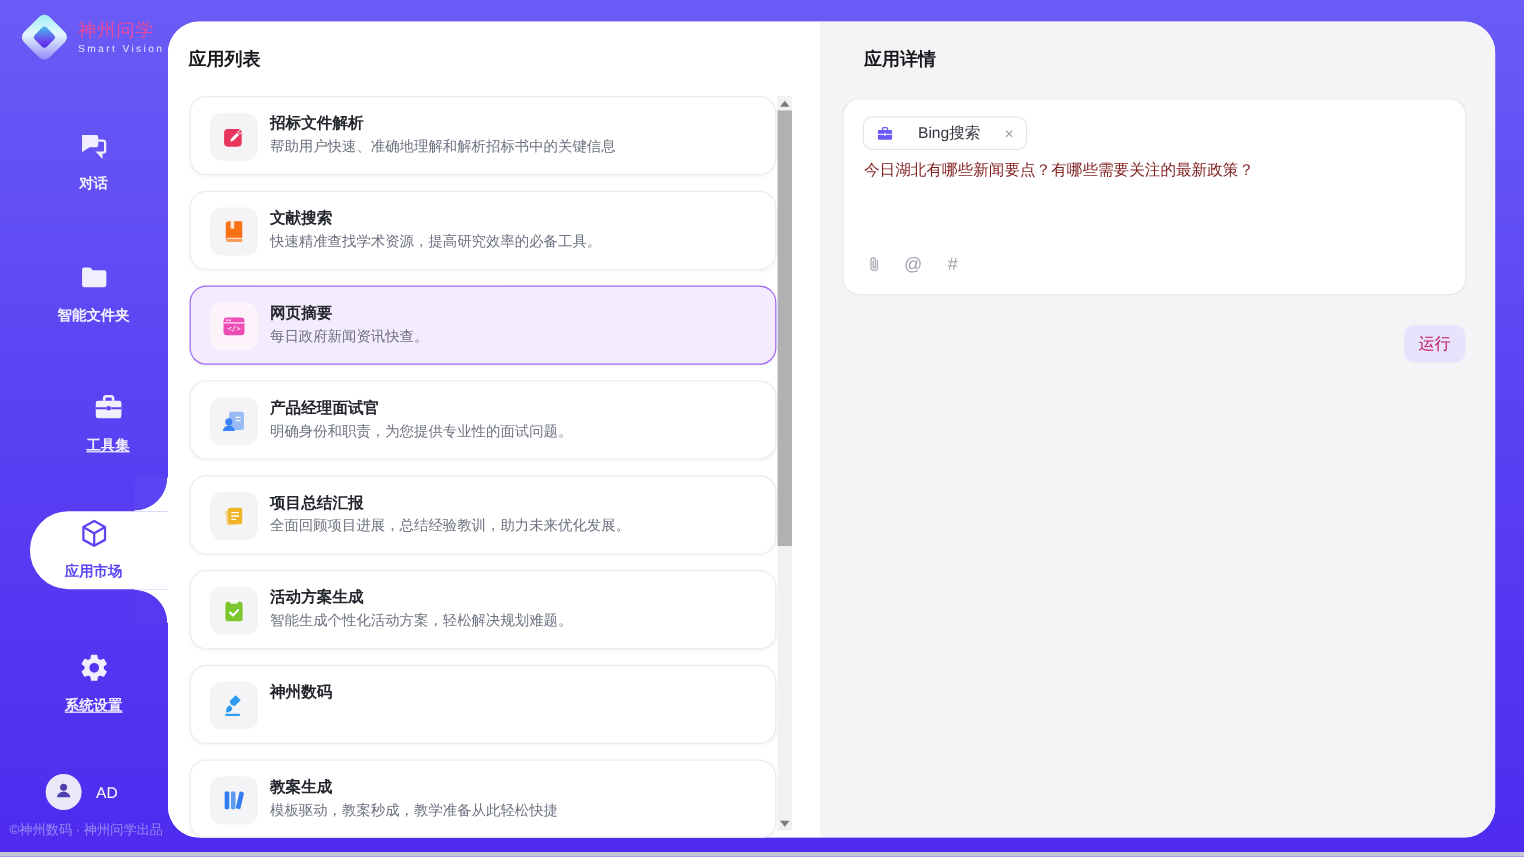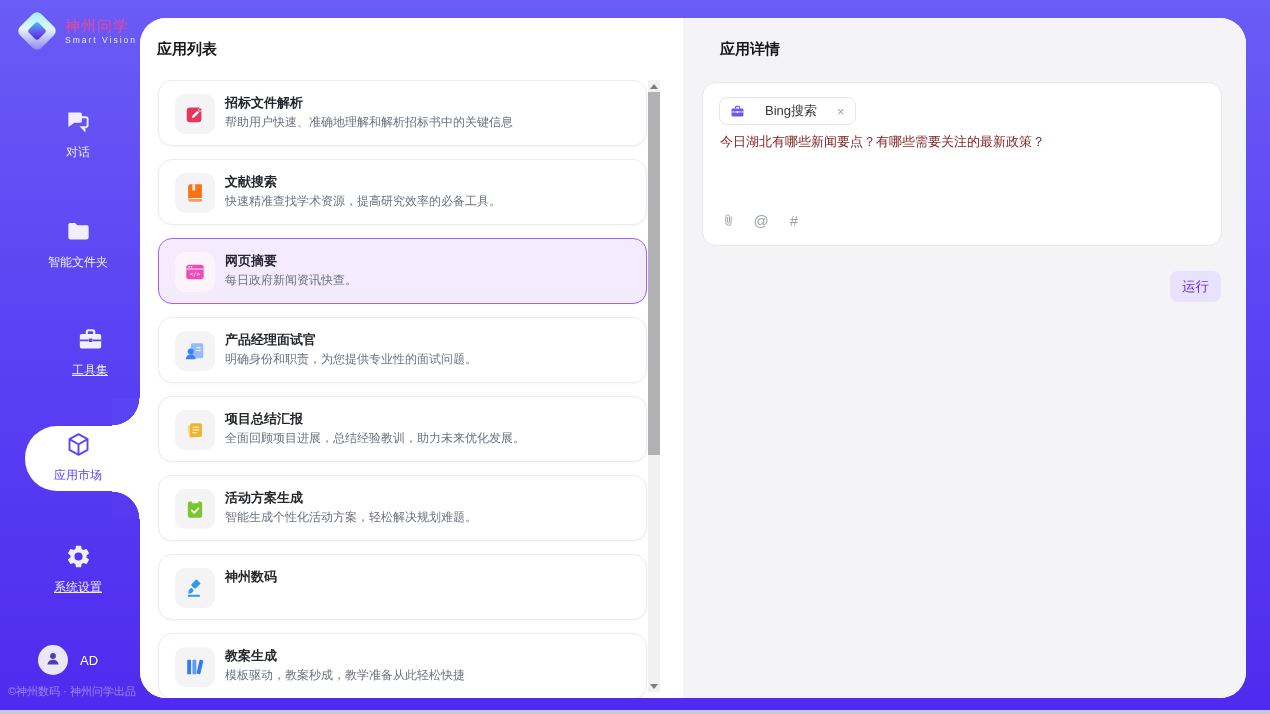--- a/index.html
+++ b/index.html
@@ -14,21 +14,21 @@
   .sidebar { position:absolute; left:0; top:0; width:140px; height:714px; z-index:3; }
   .logo { position:absolute; left:18px; top:12px; display:flex; align-items:center; gap:9px; }
   .logo-diamond { width:30px; height:30px; margin:4px; transform:rotate(45deg); border-radius:6px;
     background:linear-gradient(135deg,#9beef5 0%,#e3f7fd 45%,#8a7bf6 100%); position:relative; }
   .logo-diamond::after { content:""; position:absolute; left:8px; top:8px; width:14px; height:14px;
     border-radius:3px; background:linear-gradient(135deg,#46c6ec 0%,#6a3ef0 70%,#3b2bd8 100%); }
   .logo-text-name { color:#ec4899; font-size:15px; font-weight:normal; letter-spacing:1px; line-height:18px; }
   .logo-text-sub { color:#e8e6fd; font-size:8.5px; letter-spacing:2px; }
 
   #nav-list { position:absolute; inset:0; }
-  .nav-item { position:absolute; left:0; width:156px; text-align:center; color:#f1effe; cursor:pointer; }
+  .nav-item { position:absolute; left:0; width:156px; text-align:center; color:#f1effe; cursor:pointer;font-weight:bold; }
   .nav-item:nth-child(1){ top:108px; }
   .nav-item:nth-child(2){ top:218px; }
   .nav-item:nth-child(3){ top:326px;padding-left:24px; }
   .nav-item:nth-child(4){ top:431px; }
   .nav-item:nth-child(5){ top:543px; }
   .nav-icon { display:inline-block; width:27px; height:27px; }
   .nav-icon svg { width:27px; height:27px; display:block; }
   .nav-label { display:block; font-size:12px; margin-top:5px; }
   .nav-item.underline .nav-label { text-decoration:underline; }
   .nav-item.active { color:#5b46f2; }
@@ -83,21 +83,21 @@
     gap:20px; padding:0 10px; background:#fff; border:1px solid #e4e4ea; border-radius:8px; cursor:pointer; }
   .tool-chip svg { width:15px; height:15px; }
   .chip-label { font-size:13px; color:#33363f; }
   .chip-close { font-size:13px; color:#9a9ca6; cursor:pointer; line-height:1; }
   .query-text { position:absolute; left:17px; top:50px; width:486px; font-size:13px; color:#7f1d1d; cursor:text; }
   .composer-icons { position:absolute; left:17px; top:128px; display:flex; gap:17px; align-items:center; color:#a0a3ad; }
   .composer-icons .cicon { width:16px; height:18px; display:flex; align-items:center; justify-content:center;
     font-size:15px; cursor:pointer; }
   .composer-icons svg { width:15px; height:17px; }
   .run-btn { position:absolute; left:487px; top:253px; width:51px; height:31px; background:#e9e2fd;
-    color:#6d28d9; font-size:13.5px; border:none; border-radius:8px; cursor:pointer;
+    color:#be185d; font-size:13.5px; border:none; border-radius:8px; cursor:pointer;
     display:flex; align-items:center; justify-content:center; font-family:inherit; }
 
   .bottom-strip { position:absolute; left:0; bottom:0; width:1270px; height:4px; background:#c6c8da; z-index:4; }
 </style>
 </head>
 <body>
 
 <div class="sidebar">
   <div class="logo">
     <div class="logo-diamond"></div>

